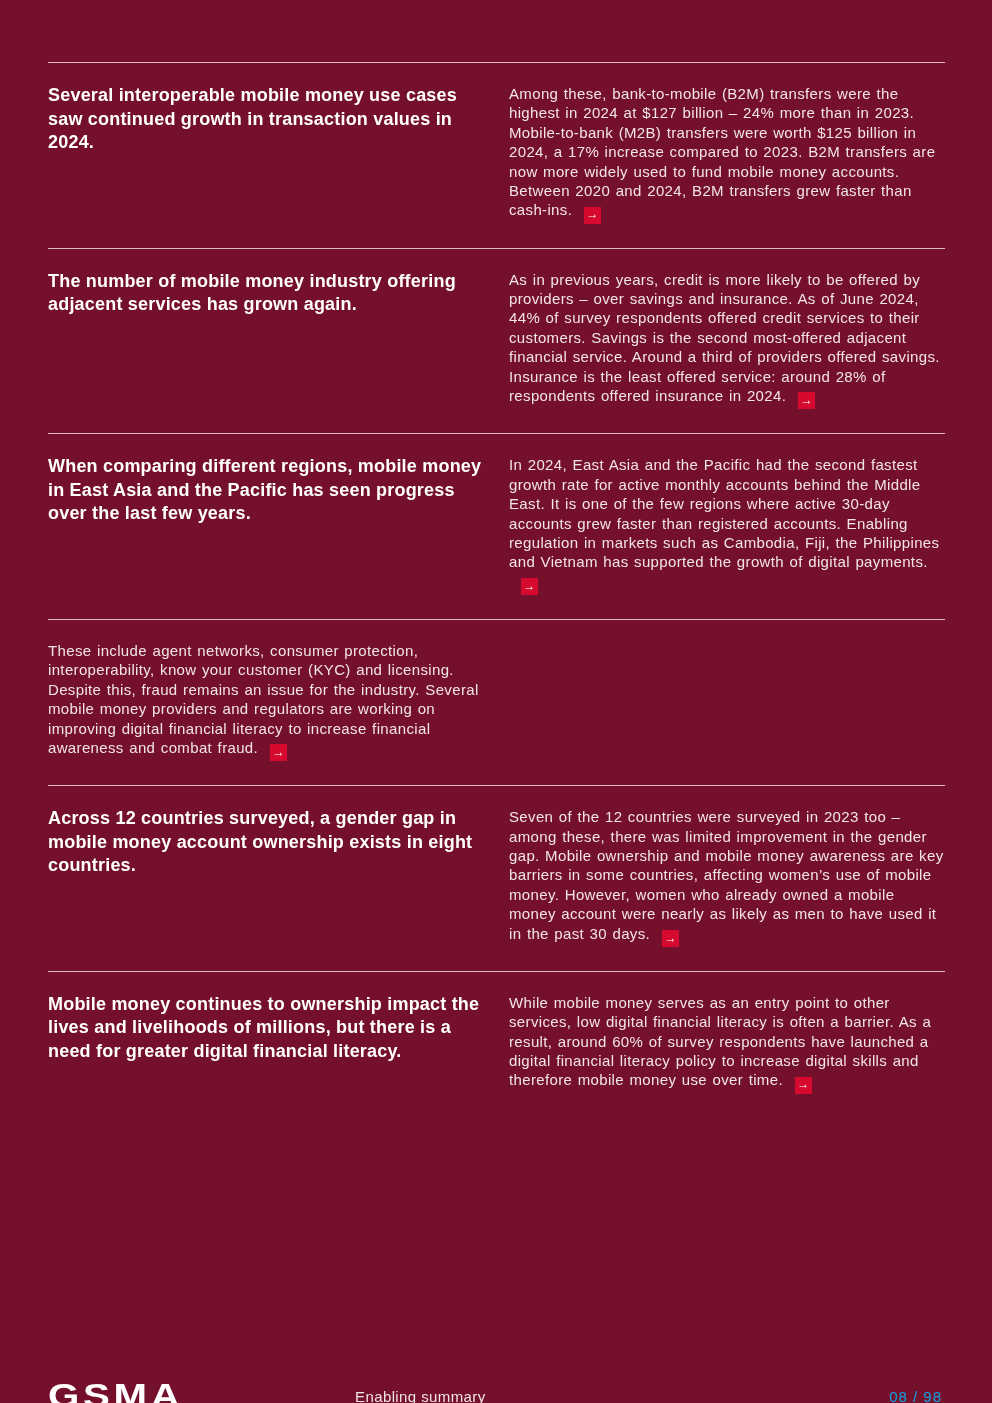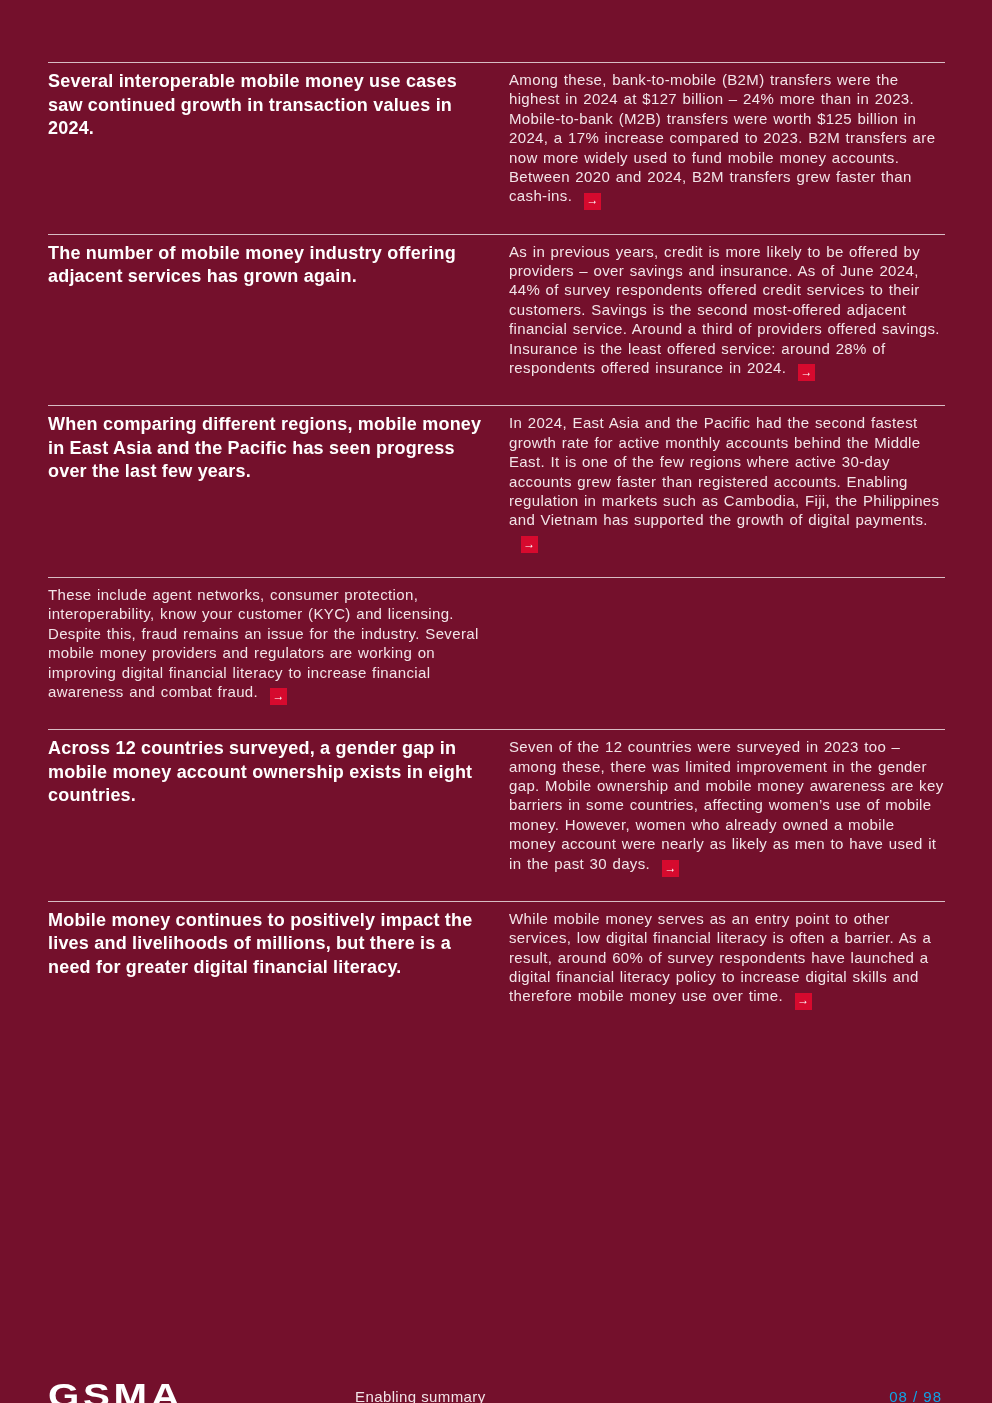--- a/index.html
+++ b/index.html
@@ -16,21 +16,21 @@
     position: absolute;
     left: 48px;
     top: 62px;
     width: 897px;
   }
   .section {
     border-top: 1px solid rgba(255,255,255,0.72);
     display: flex;
     justify-content: space-between;
     align-items: flex-start;
-    padding-top: 7px;
+    padding-top: 21px;
     padding-bottom: 24px;
   }
   .section-heading {
     width: 440px;
     font-size: 18px;
     line-height: 23.5px;
     font-weight: bold;
     letter-spacing: 0.2px;
     color: #FFFFFF;
   }
@@ -120,21 +120,21 @@
   </div>
 
   <div class="section">
     <div class="section-heading">Across 12 countries surveyed, a gender gap in mobile money account ownership exists in eight countries.</div>
     <div class="section-body"><span>Seven of the 12 countries were surveyed in 2023 too – among these, there was limited improvement in the gender gap. Mobile ownership and mobile money awareness are key barriers in some countries, affecting women’s use of mobile money. However, women who already owned a mobile money account were nearly as likely as men to have used it in the past 30 days.</span><span class="arrow-chip">
           <span>→</span>
         </span></div>
   </div>
 
   <div class="section">
-    <div class="section-heading">Mobile money continues to positively impact the lives and livelihoods of millions, but there is a need for greater digital financial literacy.</div>
+    <div class="section-heading">Mobile money continues to ownership impact the lives and livelihoods of millions, but there is a need for greater digital financial literacy.</div>
     <div class="section-body"><span>While mobile money serves as an entry point to other services, low digital financial literacy is often a barrier. As a result, around 60% of survey respondents have launched a digital financial literacy policy to increase digital skills and therefore mobile money use over time.</span><span class="arrow-chip">
           <span>→</span>
         </span></div>
   </div>
 
 </div>
 
 <div class="footer">
   <div class="gsma-logo">GSMA</div>
   <div class="footer-label">Enabling summary</div>

